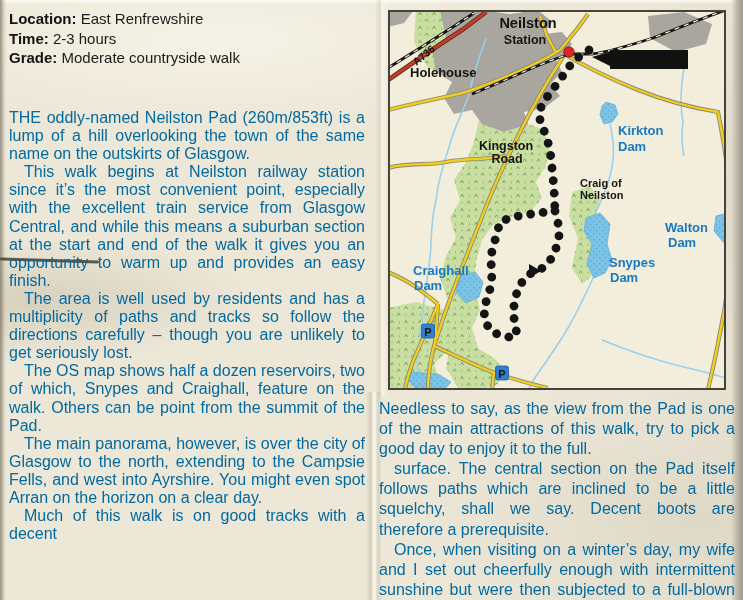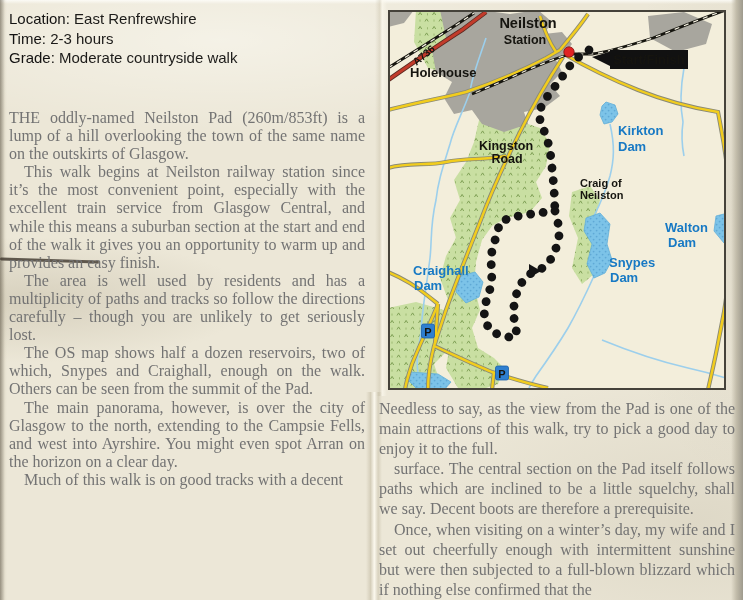--- a/index.html
+++ b/index.html
@@ -10,23 +10,23 @@
       radial-gradient(ellipse 320px 90px at 30px 300px, rgba(140,128,100,0.22), transparent 70%),
       radial-gradient(ellipse 500px 130px at 220px 40px, rgba(255,255,250,0.45), transparent 70%),
       radial-gradient(ellipse 420px 220px at 700px 520px, rgba(150,140,115,0.16), transparent 70%),
       radial-gradient(ellipse 200px 400px at 745px 200px, rgba(130,122,100,0.12), transparent 70%),
       #ece7d7;
     color:#1f1d1a;
   }
   .abs{position:absolute;}
   
   .info{left:9px;top:9px;width:370px;font-size:15px;line-height:19.6px;color:#1c1b19;}
-  .info b{font-weight:normal;color:#141312;}
-  
-  .column{font-family:Liberation Serif, serif;text-align:justify;color:#737373;}
+  .info b{font-weight:bold;color:#141312;}
+  
+  .column{font-family:Liberation Sans, sans-serif;text-align:justify;color:#0369a1;}
   .column p{margin:0;text-indent:15px;}
   .column p:first-child{text-indent:0;}
   .col-left{left:9px;top:109px;width:356px;font-size:16px;line-height:18.1px;}
   .col-right{left:379px;top:399px;width:356px;font-size:16px;line-height:20.1px;}
   
   #map{left:388px;top:10px;width:338px;height:380px;}
   #map svg{display:block;}
   .maplabel{font-family:"Liberation Sans",sans-serif;font-weight:bold;fill:#15140f;}
   .waterlabel{fill:#1779c4;}
   
@@ -55,21 +55,21 @@
 <div class="abs info">
   <div><b>Location:</b> <span>East Renfrewshire</span></div>
   <div><b>Time:</b> <span>2-3 hours</span></div>
   <div><b>Grade:</b> <span>Moderate countryside walk</span></div>
 </div>
 
 <div class="abs column col-left">
     <p>THE oddly-named Neilston Pad (260m/853ft) is a lump of a hill overlooking the town of the same name on the outskirts of Glasgow.</p>
     <p>This walk begins at Neilston railway station since it’s the most convenient point, especially with the excellent train service from Glasgow Central, and while this means a suburban section at the start and end of the walk it gives you an opportunity to warm up and provides an easy finish.</p>
     <p>The area is well used by residents and has a multiplicity of paths and tracks so follow the directions carefully – though you are unlikely to get seriously lost.</p>
-    <p>The OS map shows half a dozen reservoirs, two of which, Snypes and Craighall, enough on the walk. Others can be seen from the summit of the Pad.</p>
+    <p>The OS map shows half a dozen reservoirs, two of which, Snypes and Craighall, feature on the walk. Others can be point from the summit of the Pad.</p>
     <p>The main panorama, however, is over the city of Glasgow to the north, extending to the Campsie Fells, and west into Ayrshire. You might even spot Arran on the horizon on a clear day.</p>
     <p>Much of this walk is on good tracks with a decent</p>
   </div>
 <div class="abs column col-right">
     <p>Needless to say, as the view from the Pad is one of the main attractions of this walk, try to pick a good day to enjoy it to the full.</p>
     <p>surface. The central section on the Pad itself follows paths which are inclined to be a little squelchy, shall we say. Decent boots are therefore a prerequisite.</p>
     <p>Once, when visiting on a winter’s day, my wife and I set out cheerfully enough with intermittent sunshine but were then subjected to a full-blown blizzard which if nothing else confirmed that the</p>
   </div>
 
 <div class="abs" id="map">

